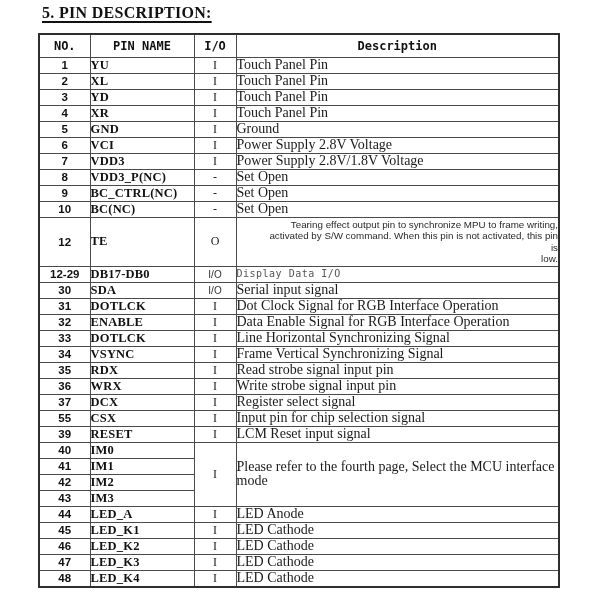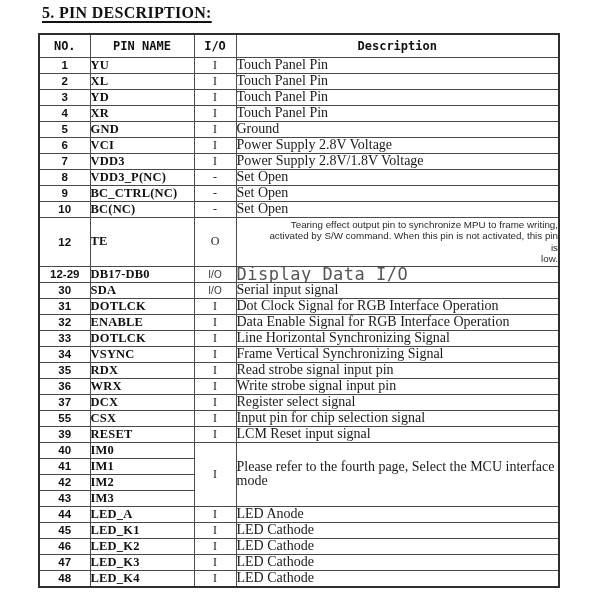--- a/index.html
+++ b/index.html
@@ -81,21 +81,21 @@
     font-family: Liberation Serif, serif;
     font-size: 14px;
     color: #1a1a1a;
     text-align: left;
     vertical-align: middle;
     padding: 0 4px 0 6px;
     line-height: 14px;
   }
   .description-cell.mono {
     font-family: "DejaVu Sans Mono", monospace;
-    font-size: 17px;
+    font-size: 10px;
     color: #555555;
     letter-spacing: 0.5px;
   }
   .description-cell.sans {
     font-family: "Liberation Sans", sans-serif;
     font-size: 9.8px;
     line-height: 11.6px;
     color: #2a2a2a;
     white-space: pre-line;
     vertical-align: middle;

